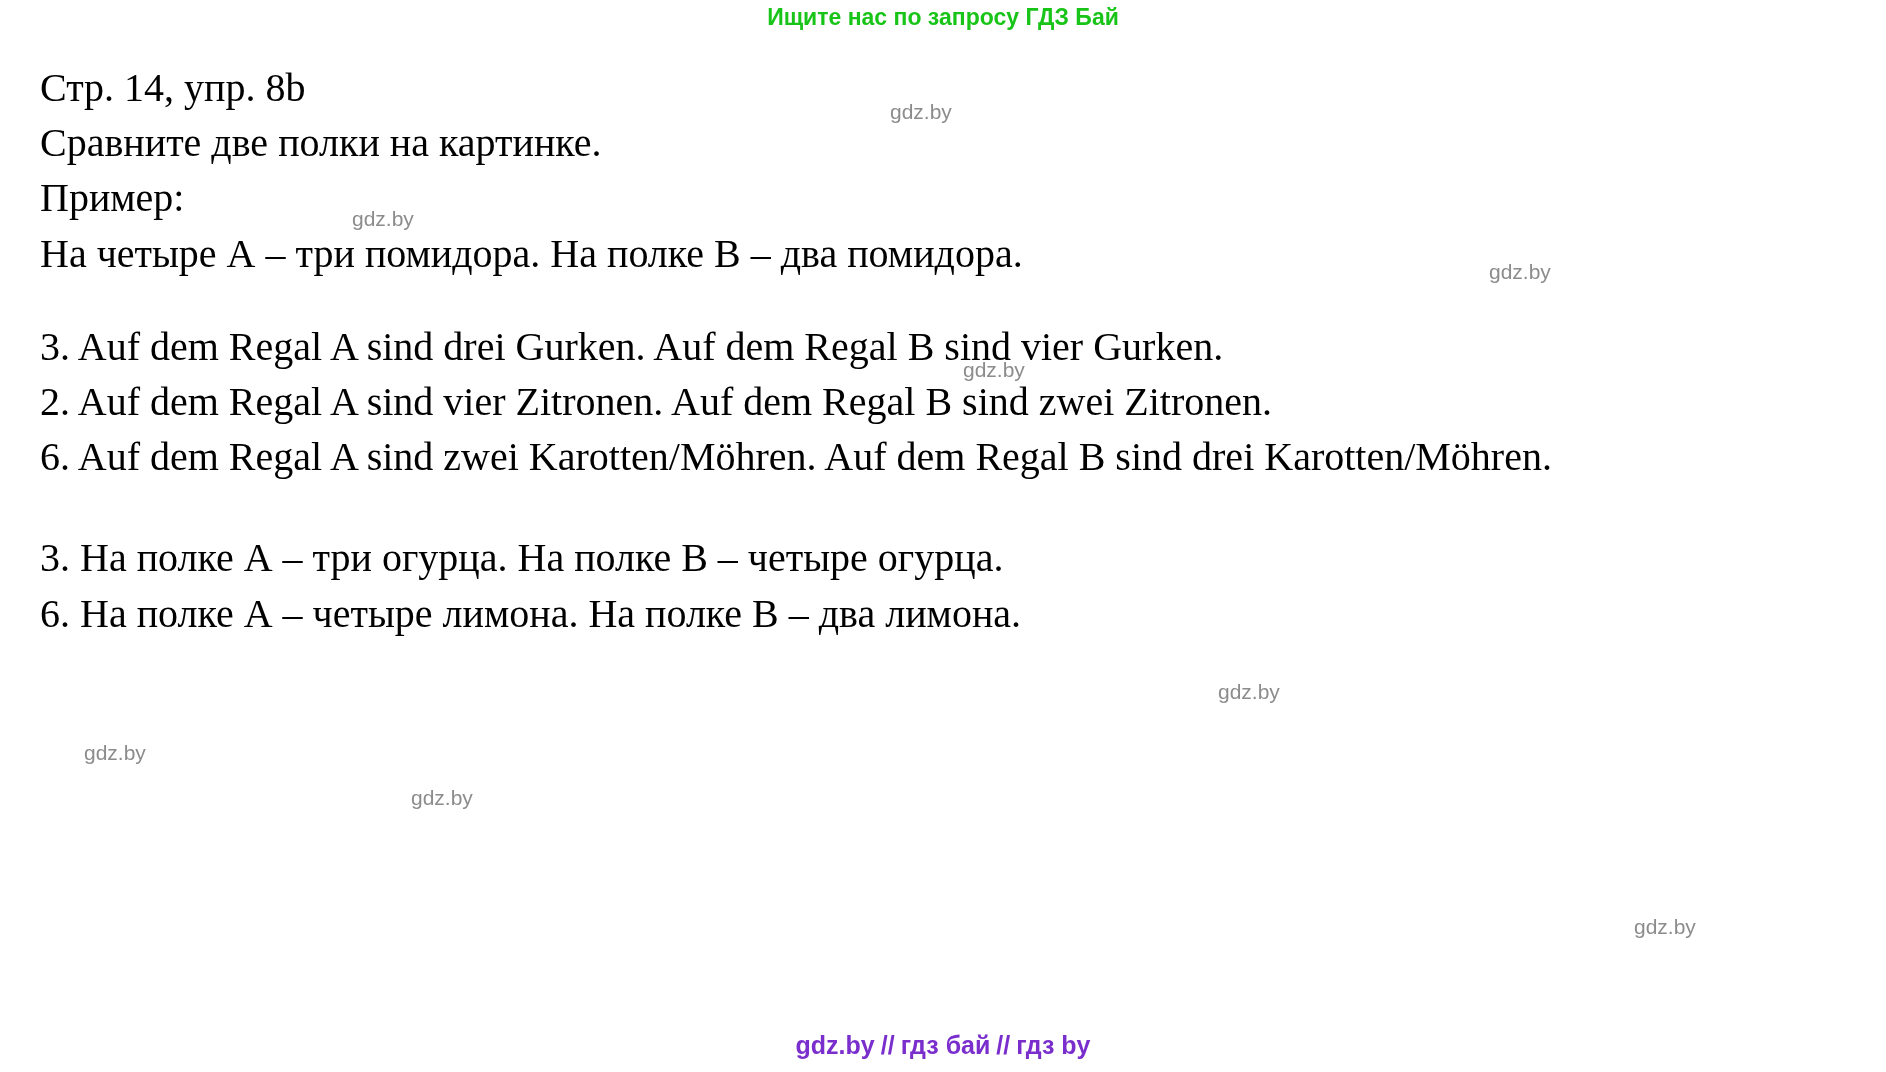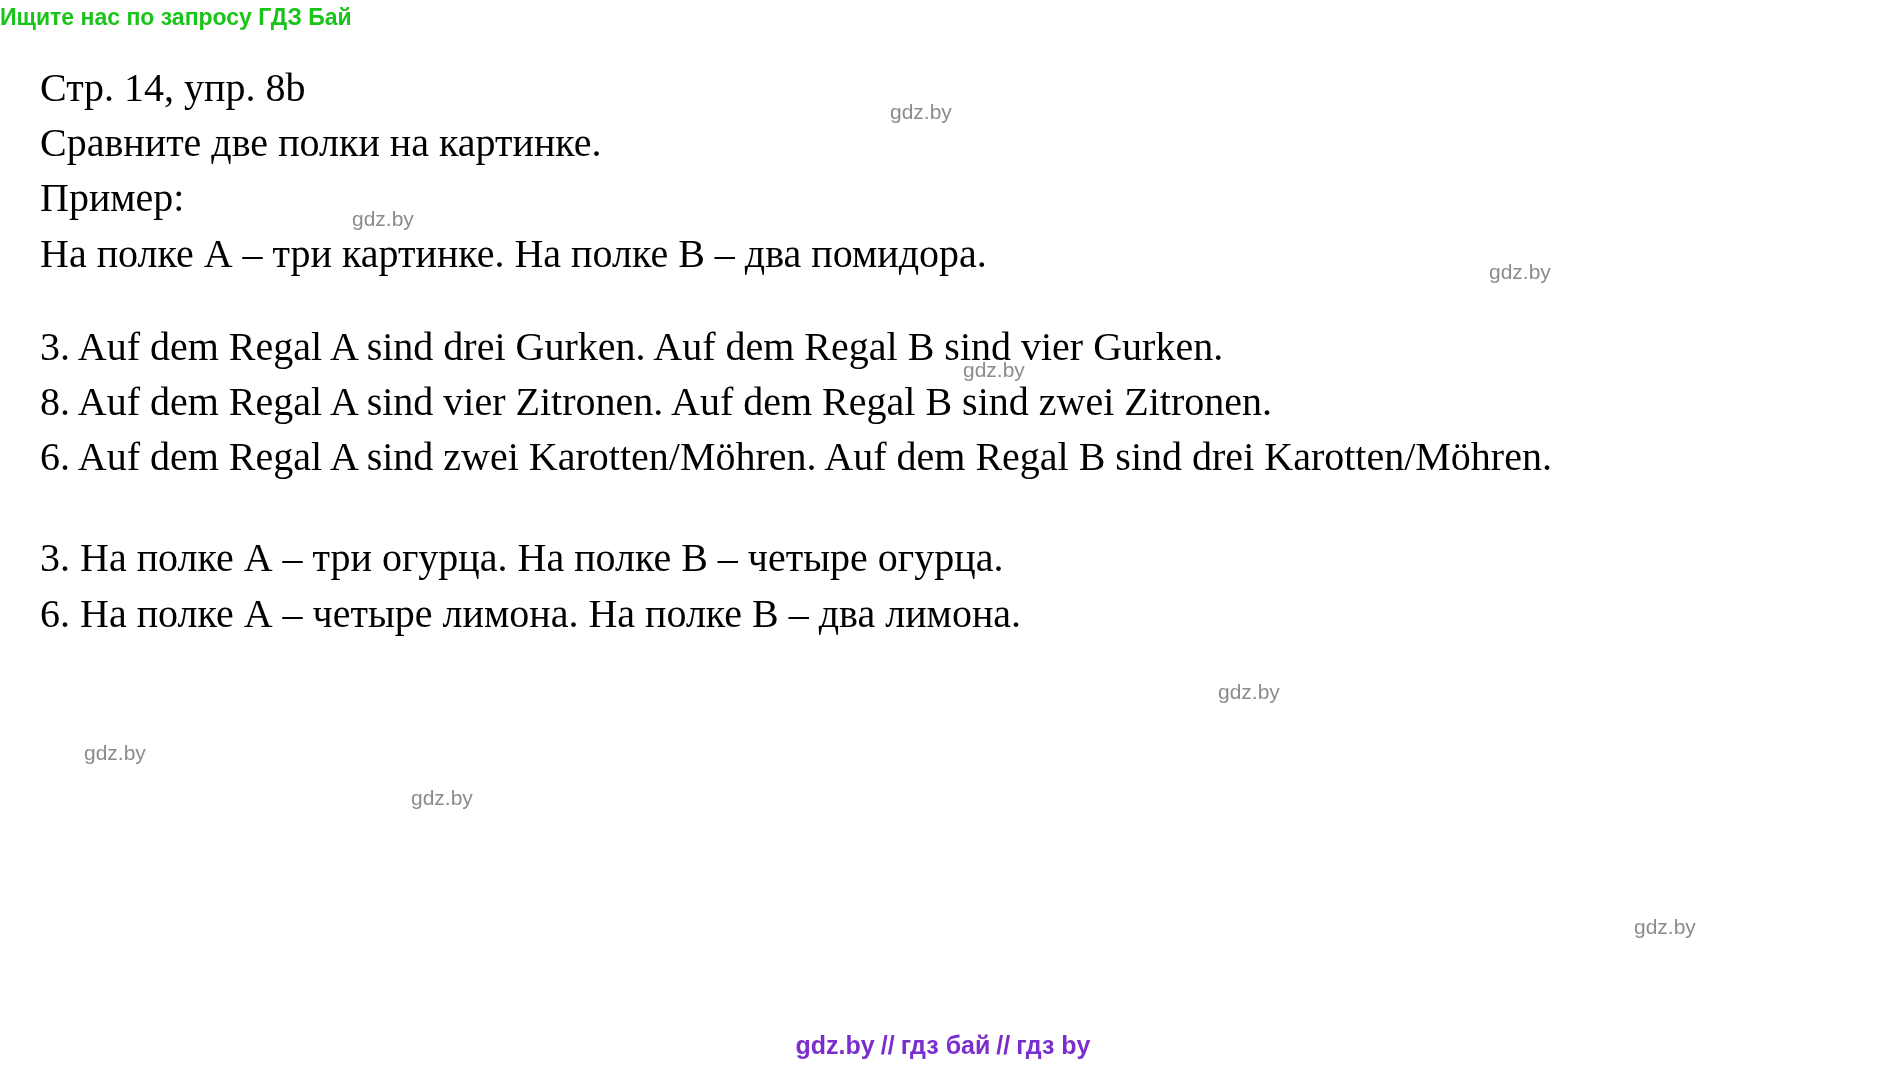--- a/index.html
+++ b/index.html
@@ -19,20 +19,21 @@
     position: relative;
     width: 1886px;
     height: 1072px;
     box-sizing: border-box;
   }
   .top-banner {
     position: absolute;
     top: 0;
     left: 0;
     width: 100%;
+    text-align: center;
     font-family: "Liberation Sans", sans-serif;
     font-weight: bold;
     font-size: 23px;
     color: #19c419;
     padding-top: 4px;
   }
   .content {
     position: absolute;
     left: 40px;
     top: 60px;
@@ -80,26 +81,26 @@
 <body>
 
 <div class="page">
 
   <div class="top-banner">Ищите нас по запросу ГДЗ Бай</div>
 
   <div class="content">
     <div class="line">Стр. 14, упр. 8b</div>
     <div class="line">Сравните две полки на картинке.</div>
     <div class="line">Пример:</div>
-    <div class="line">На полке А – три картинке. На полке В – два помидора.</div>
+    <div class="line">На четыре А – три помидора. На полке В – два помидора.</div>
 
     <div class="block-gap"></div>
 
     <div class="line">3. Auf dem Regal A sind drei Gurken. Auf dem Regal B sind vier Gurken.</div>
-    <div class="line">8. Auf dem Regal A sind vier Zitronen. Auf dem Regal B sind zwei Zitronen.</div>
+    <div class="line">2. Auf dem Regal A sind vier Zitronen. Auf dem Regal B sind zwei Zitronen.</div>
     <div class="line">6. Auf dem Regal A sind zwei Karotten/Möhren. Auf dem Regal B sind drei Karotten/Möhren.</div>
 
     <div class="block-gap"></div>
     <div class="small-gap"></div>
 
     <div class="line">3. На полке А – три огурца. На полке В – четыре огурца.</div>
     <div class="line">6. На полке А – четыре лимона. На полке В – два лимона.</div>
   </div>
 
   <div class="wm" style="left:890px; top:100px;">gdz.by</div>

